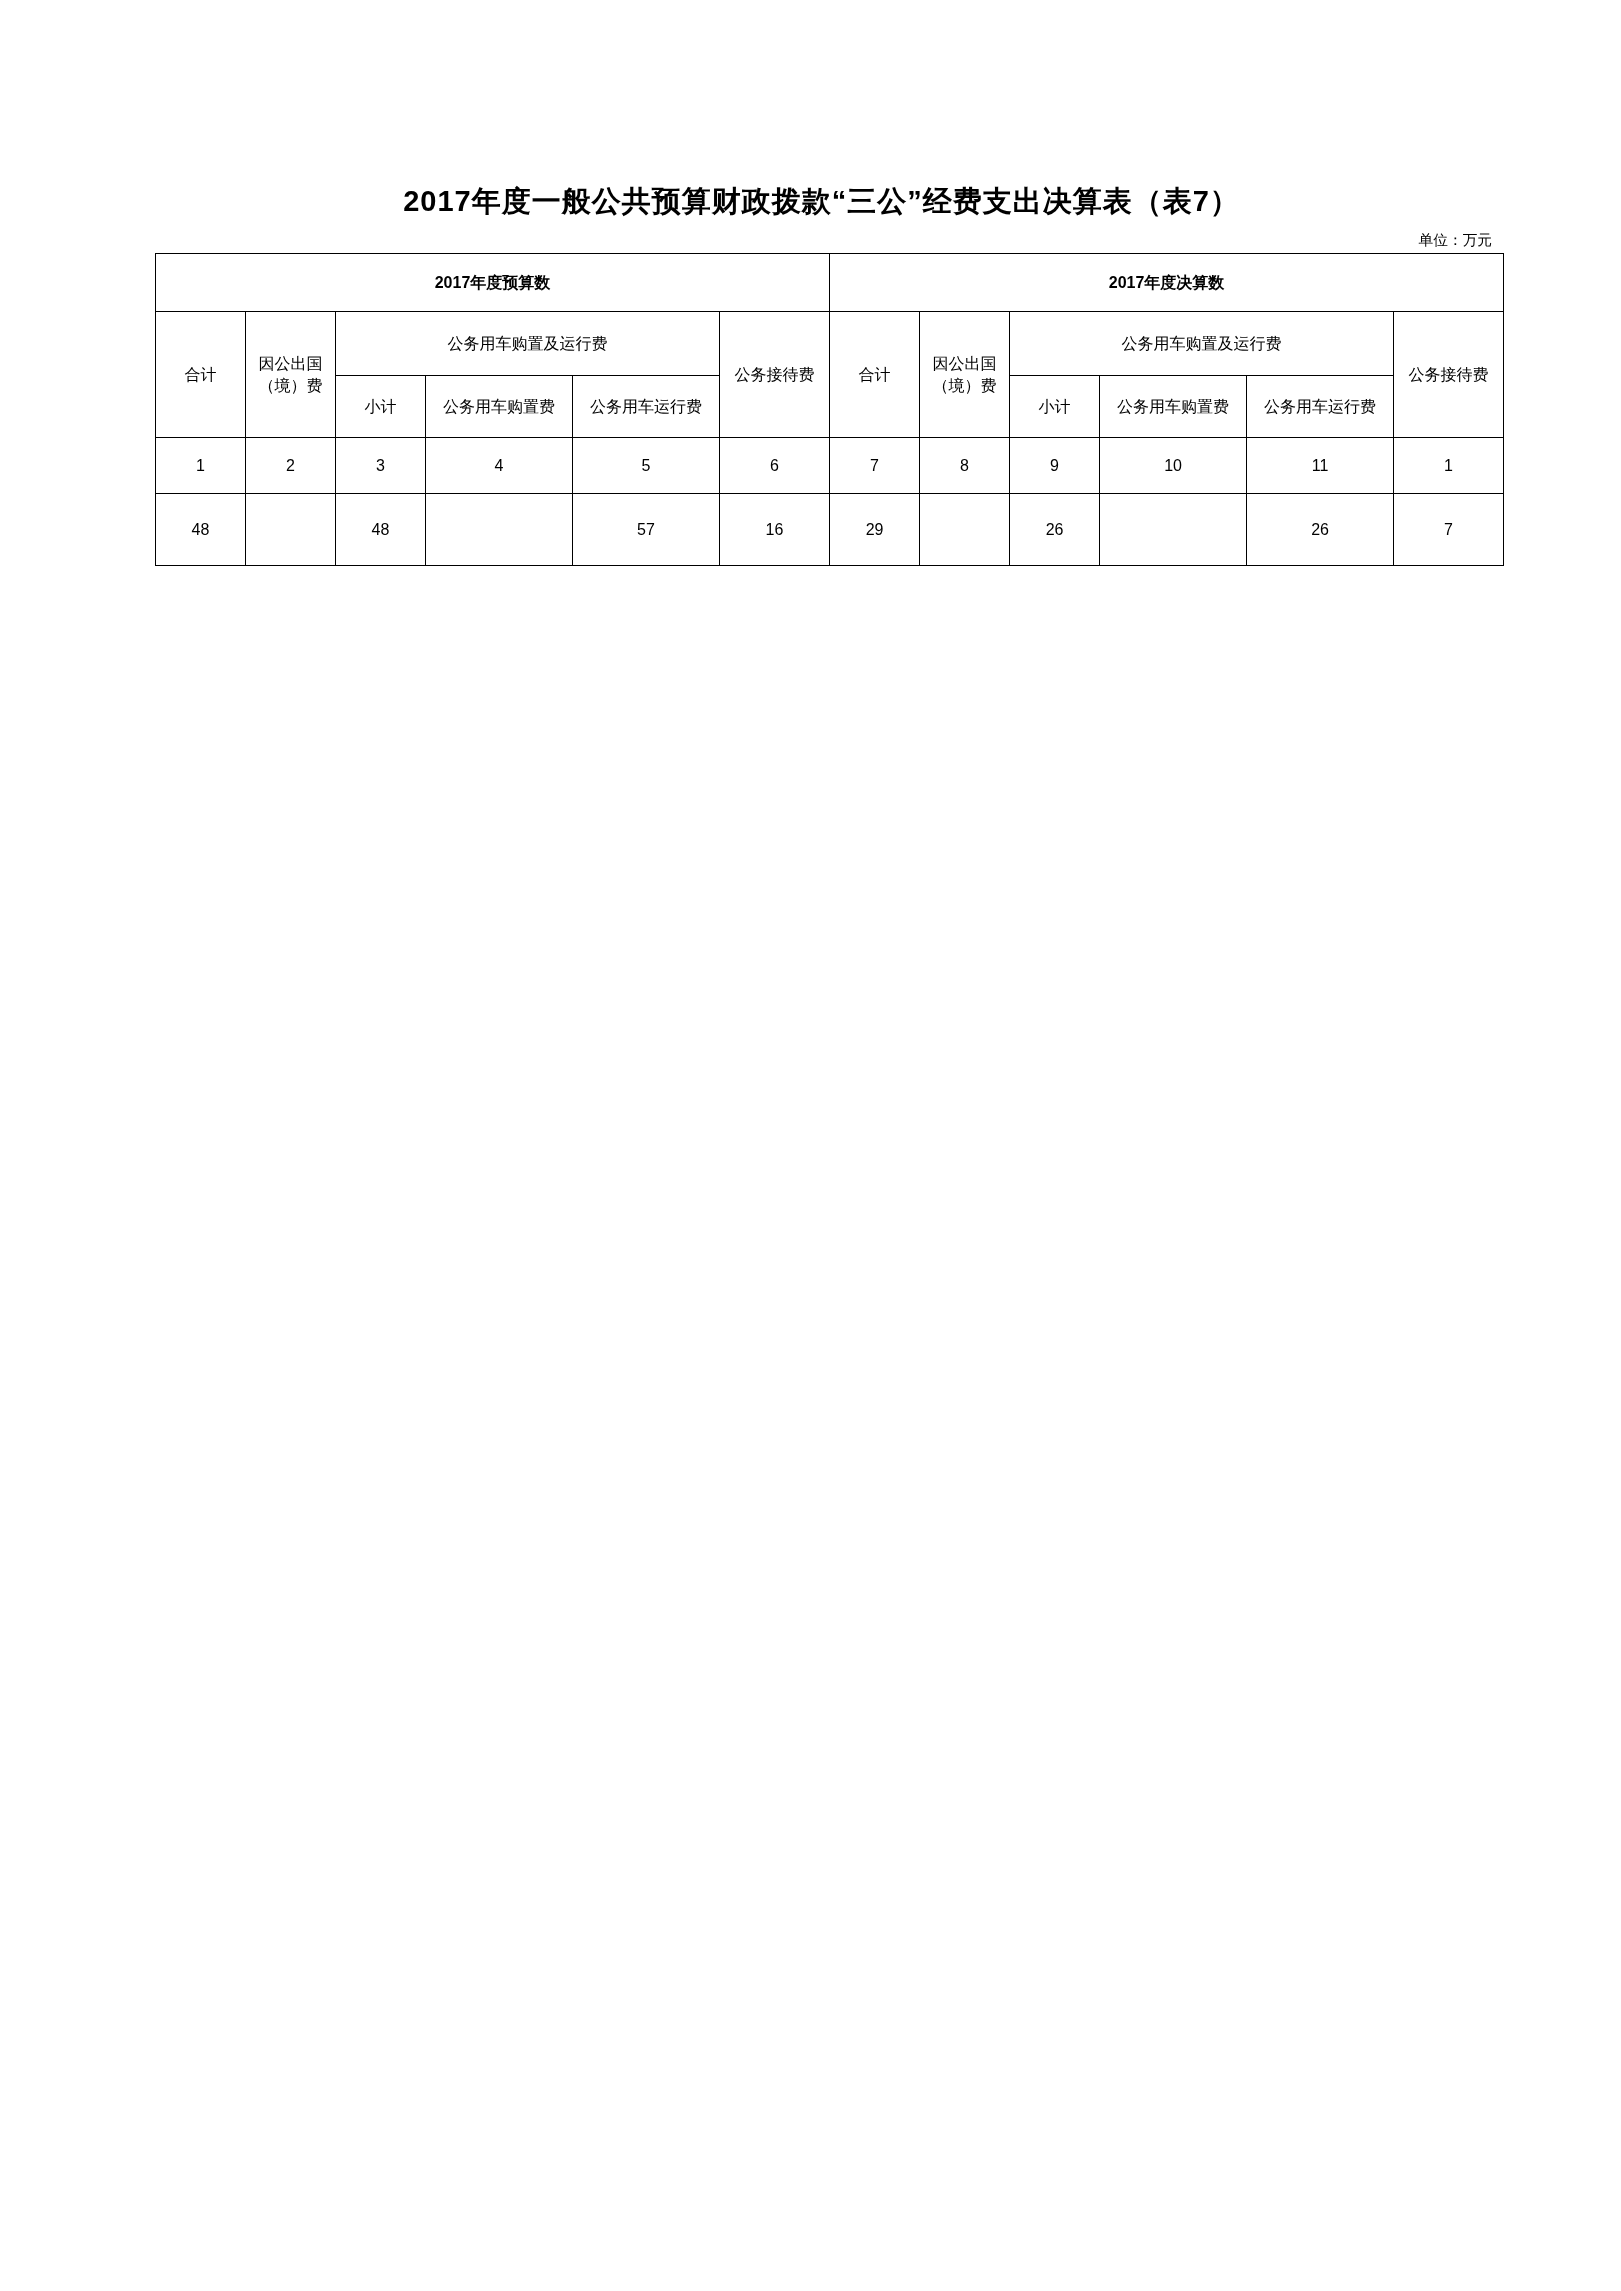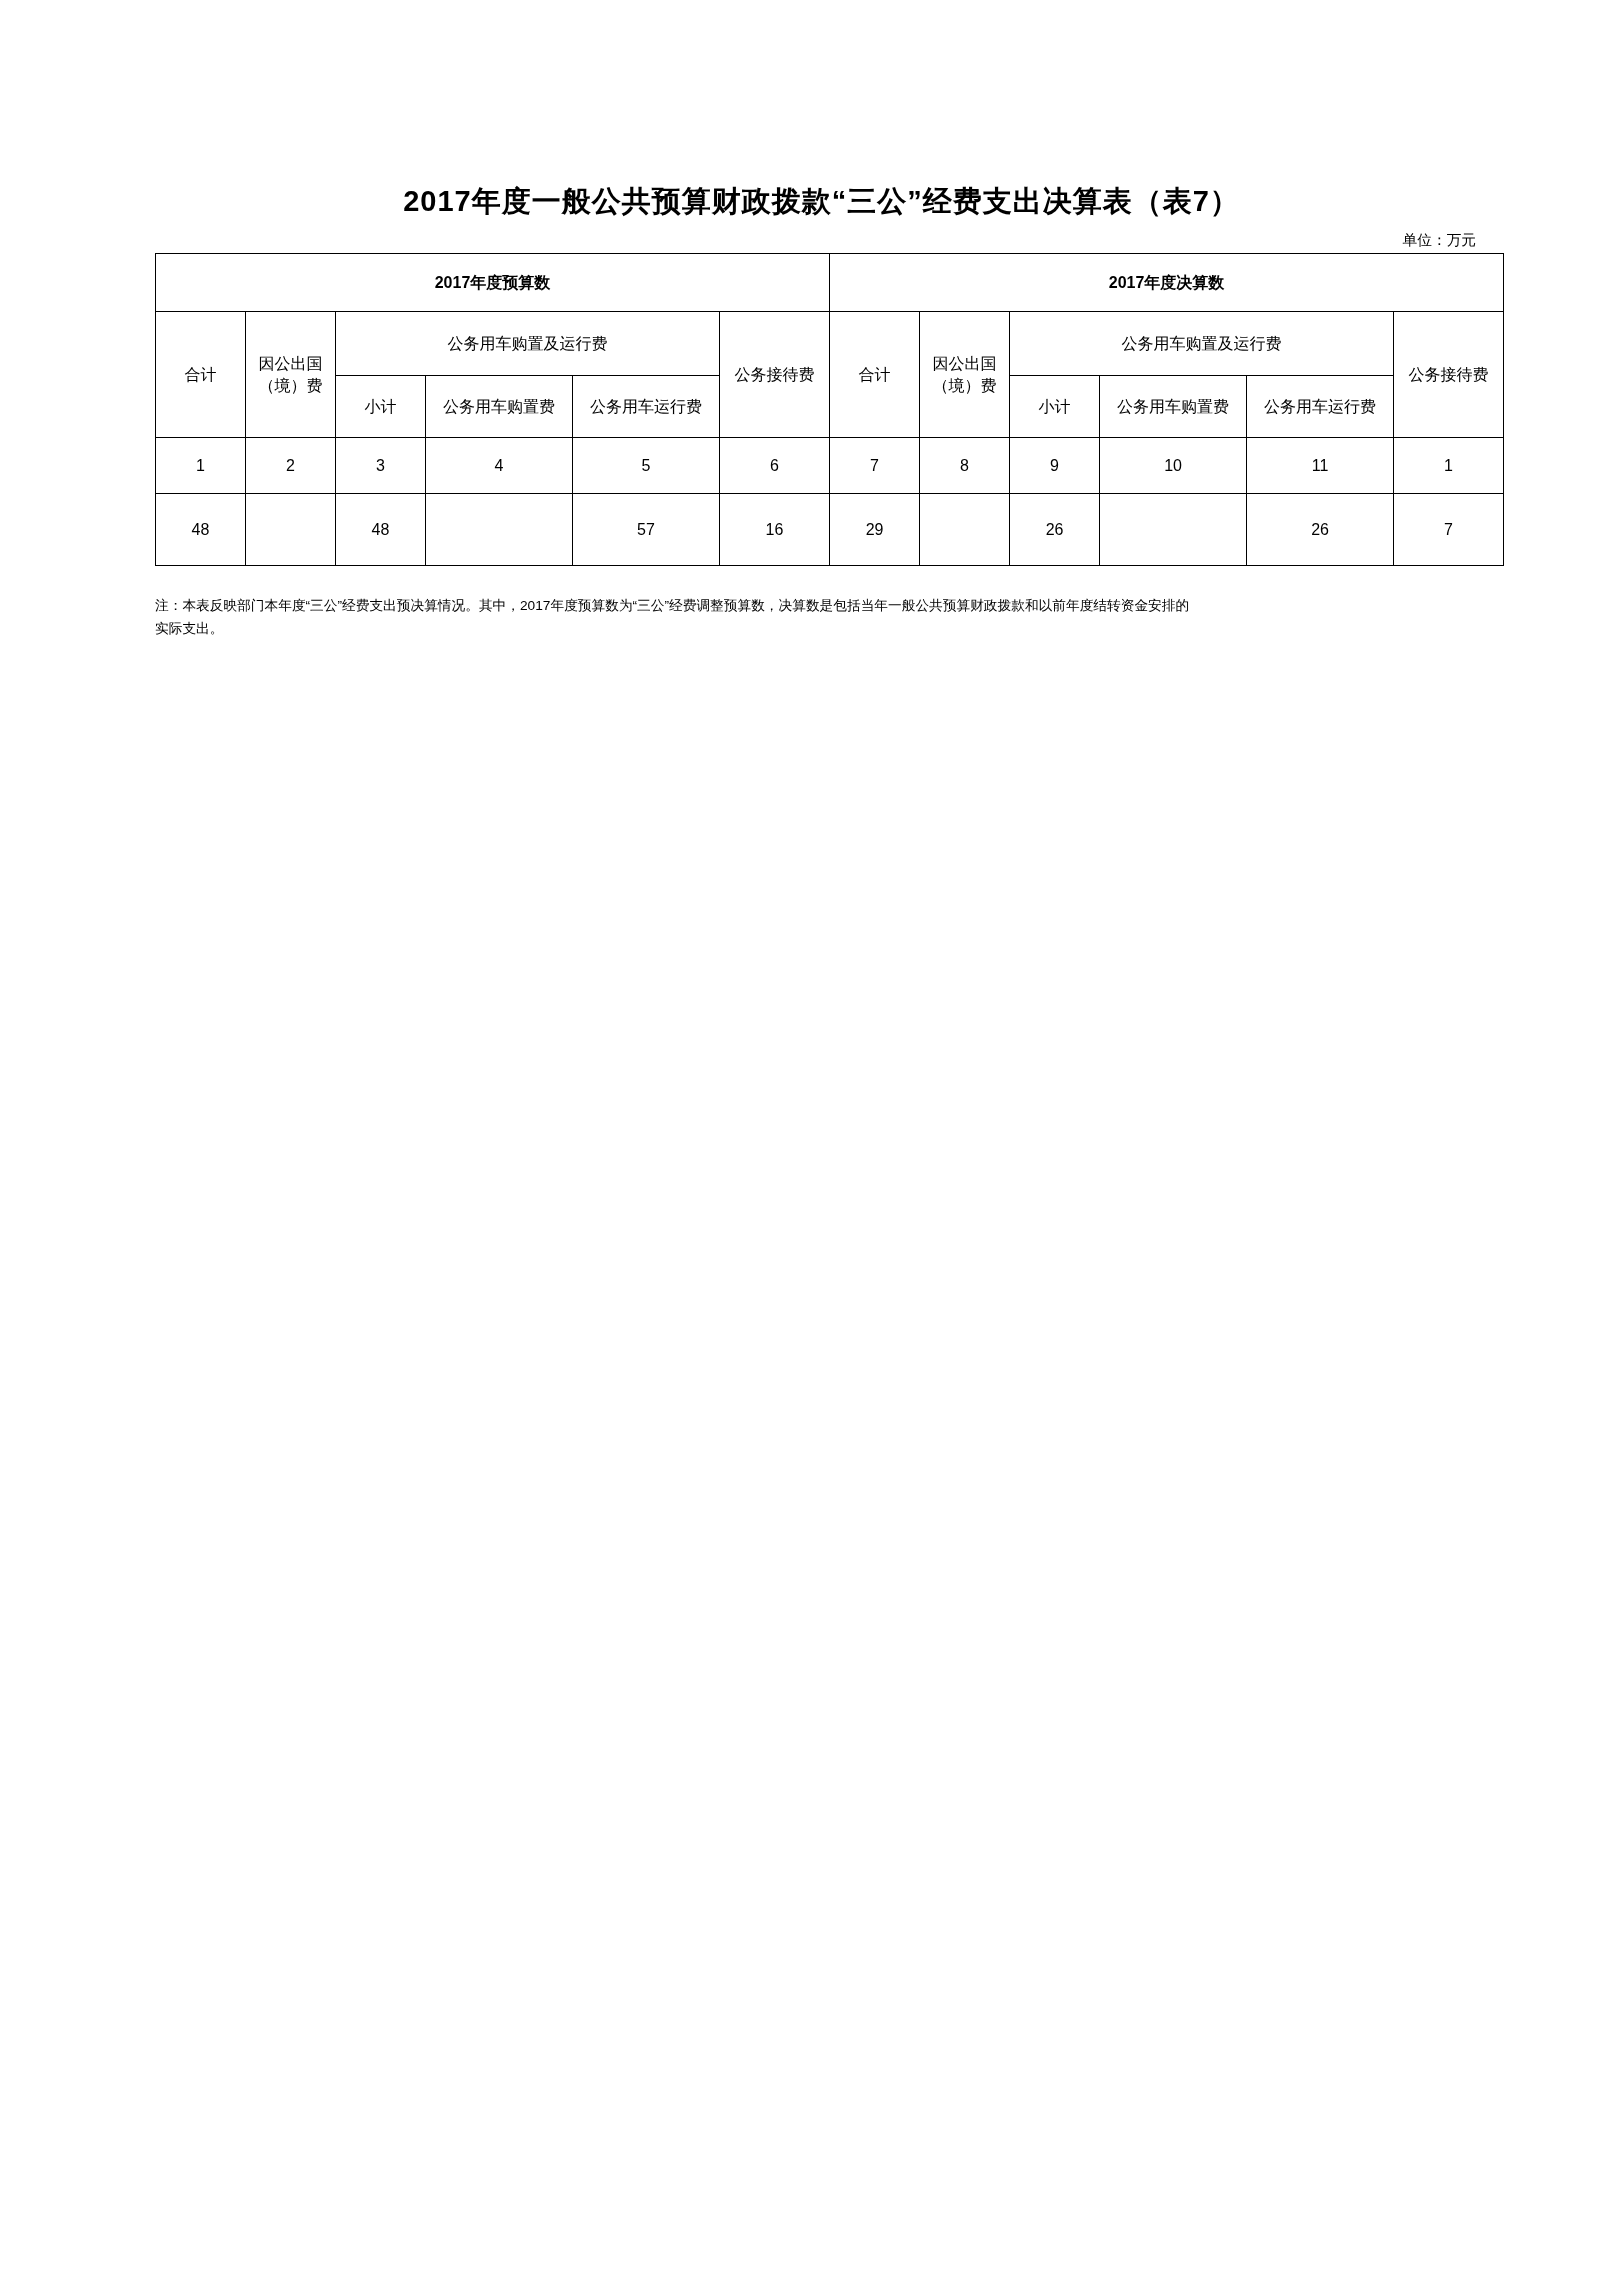--- a/index.html
+++ b/index.html
@@ -26,21 +26,21 @@
     left: 11px;
     top: 182px;
     width: 1621px;
     text-align: center;
     font-size: 29px;
     font-weight: bold;
     letter-spacing: 1px;
   }
   .unit {
     position: absolute;
-    right: 145px;
+    right: 129px;
     top: 231px;
     font-size: 14.7px;
   }
   table.main {
     position: absolute;
     left: 155px;
     top: 253px;
     width: 1311px;
     border-collapse: collapse;
     table-layout: fixed;
@@ -168,20 +168,16 @@
         <td class="datarow">29</td>
         <td class="datarow"></td>
         <td class="datarow">26</td>
         <td class="datarow"></td>
         <td class="datarow">26</td>
         <td class="datarow">7</td>
       </tr>
     </tbody>
   </table>
 
-  <div class="notes">
-    <div>注：本表反映部门本年度“三公”经费支出预决算情况。其中，2017年度预算数为“三公”经费调整预算数，决算数是包括当年一般公共预算财政拨款和以前年度结转资金安排的</div>
-    <div class="indent">实际支出。</div>
-  </div>
 
 
 </div>
 
 
 </body></html>

